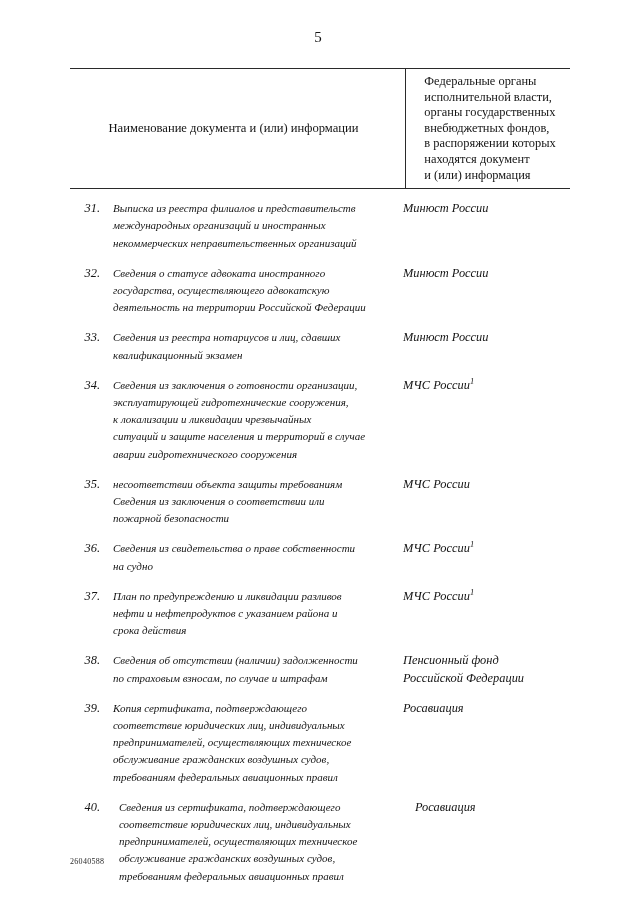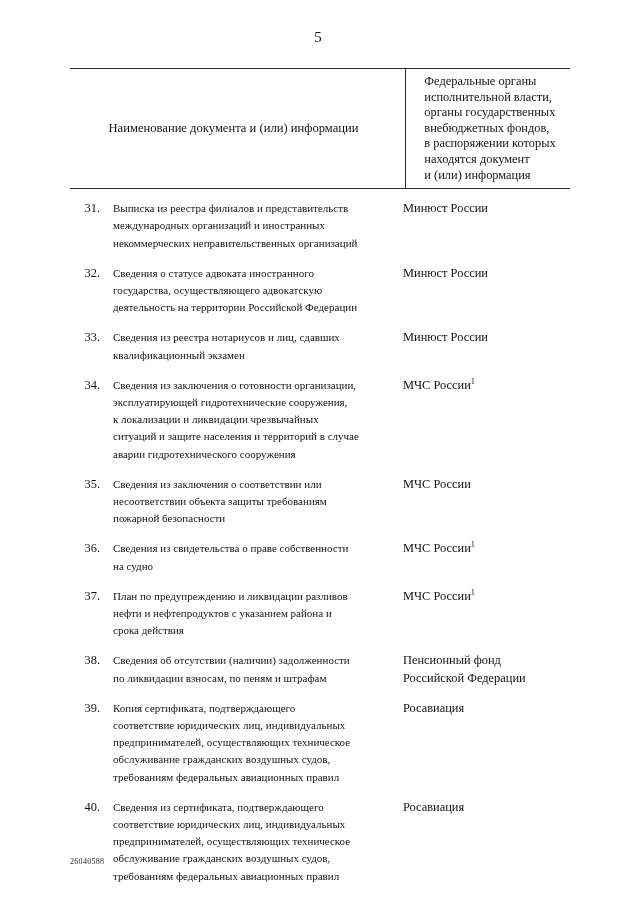--- a/index.html
+++ b/index.html
@@ -85,28 +85,30 @@
     font-size: 12.6px;
     white-space: nowrap;
   }
   .head-line {
     display: block;
   }
 
   
   .table-body {
     padding-top: 11px;
+    font-style: italic;
   }
   .row {
     display: flex;
     align-items: flex-start;
     margin-bottom: 13px;
   }
   .row:last-child {
     margin-bottom: 4px;
+    gap: 6px;
   }
   .cell-num {
     width: 30px;
     flex: 0 0 30px;
     text-align: right;
     font-size: 12.4px;
     line-height: 17.2px;
     padding-right: 0;
   }
   .cell-doc {
@@ -210,22 +212,22 @@
             <span class="doc-line">эксплуатирующей гидротехнические сооружения,</span>
             <span class="doc-line">к локализации и ликвидации чрезвычайных</span>
             <span class="doc-line">ситуаций и защите населения и территорий в случае</span>
             <span class="doc-line">аварии гидротехнического сооружения</span>
           </div>
           <div class="cell-agency"><span>МЧС России</span><sup class="fn">1</sup></div>
         </div>
         <div class="row">
           <div class="cell-num">35.</div>
           <div class="cell-doc">
+            <span class="doc-line">несоответствии объекта защиты требованиям</span>
             <span class="doc-line">Сведения из заключения о соответствии или</span>
-            <span class="doc-line">несоответствии объекта защиты требованиям</span>
             <span class="doc-line">пожарной безопасности</span>
           </div>
           <div class="cell-agency"><span>МЧС России</span></div>
         </div>
         <div class="row">
           <div class="cell-num">36.</div>
           <div class="cell-doc">
             <span class="doc-line">Сведения из свидетельства о праве собственности</span>
             <span class="doc-line">на судно</span>
           </div>
@@ -237,21 +239,21 @@
             <span class="doc-line">План по предупреждению и ликвидации разливов</span>
             <span class="doc-line">нефти и нефтепродуктов с указанием района и</span>
             <span class="doc-line">срока действия</span>
           </div>
           <div class="cell-agency"><span>МЧС России</span><sup class="fn">1</sup></div>
         </div>
         <div class="row">
           <div class="cell-num">38.</div>
           <div class="cell-doc">
             <span class="doc-line">Сведения об отсутствии (наличии) задолженности</span>
-            <span class="doc-line">по ликвидации взносам, по пеням и штрафам</span>
+            <span class="doc-line">по страховым взносам, по случае и штрафам</span>
           </div>
           <div class="cell-agency"><span>Пенсионный фонд
 Российской Федерации</span></div>
         </div>
         <div class="row">
           <div class="cell-num">39.</div>
           <div class="cell-doc">
             <span class="doc-line">Копия сертификата, подтверждающего</span>
             <span class="doc-line">соответствие юридических лиц, индивидуальных</span>
             <span class="doc-line">предпринимателей, осуществляющих техническое</span>

